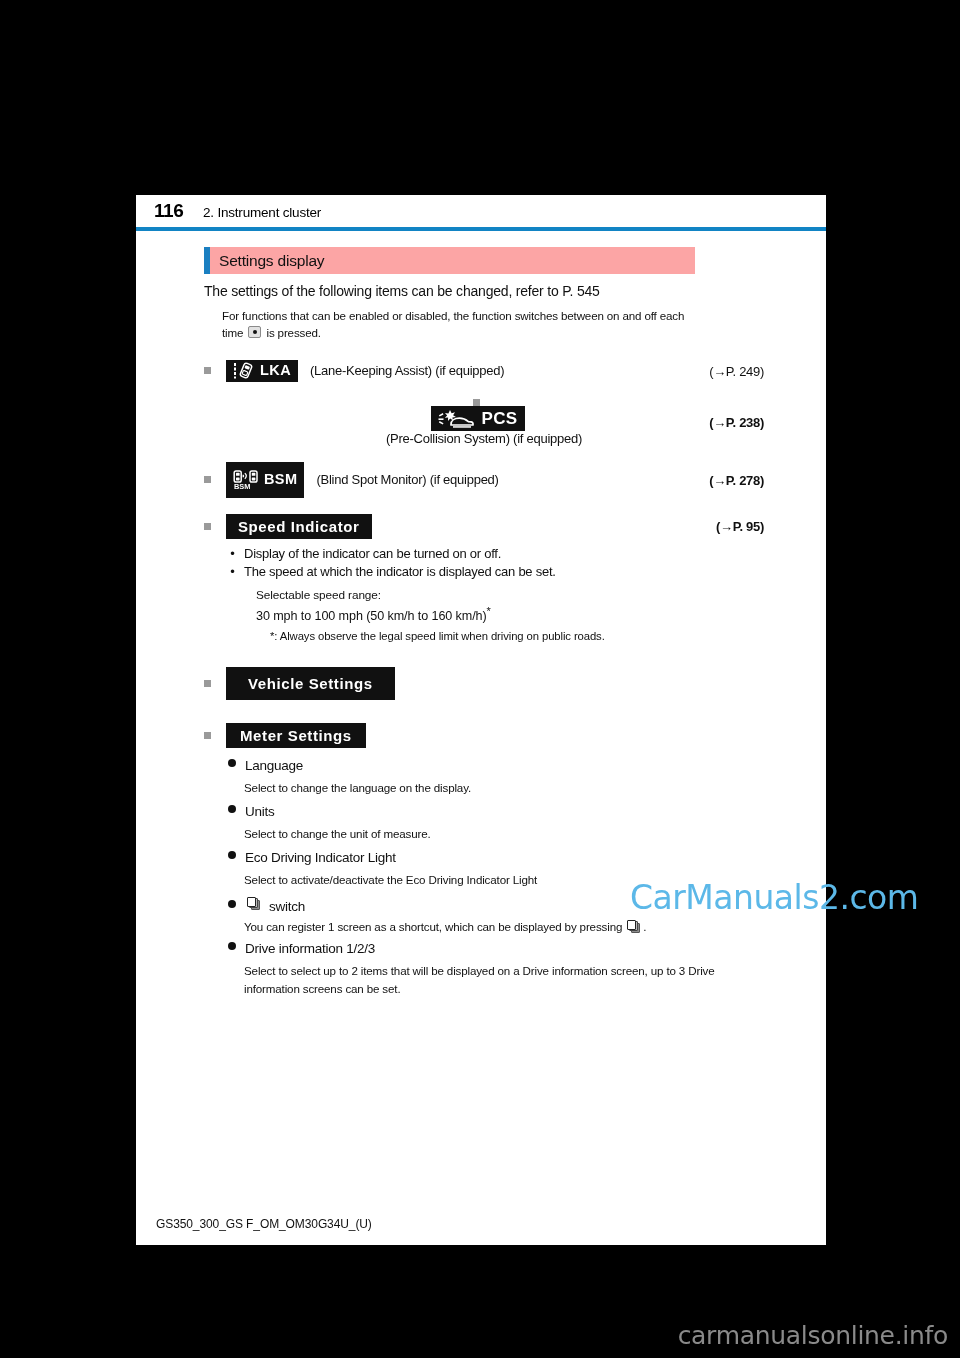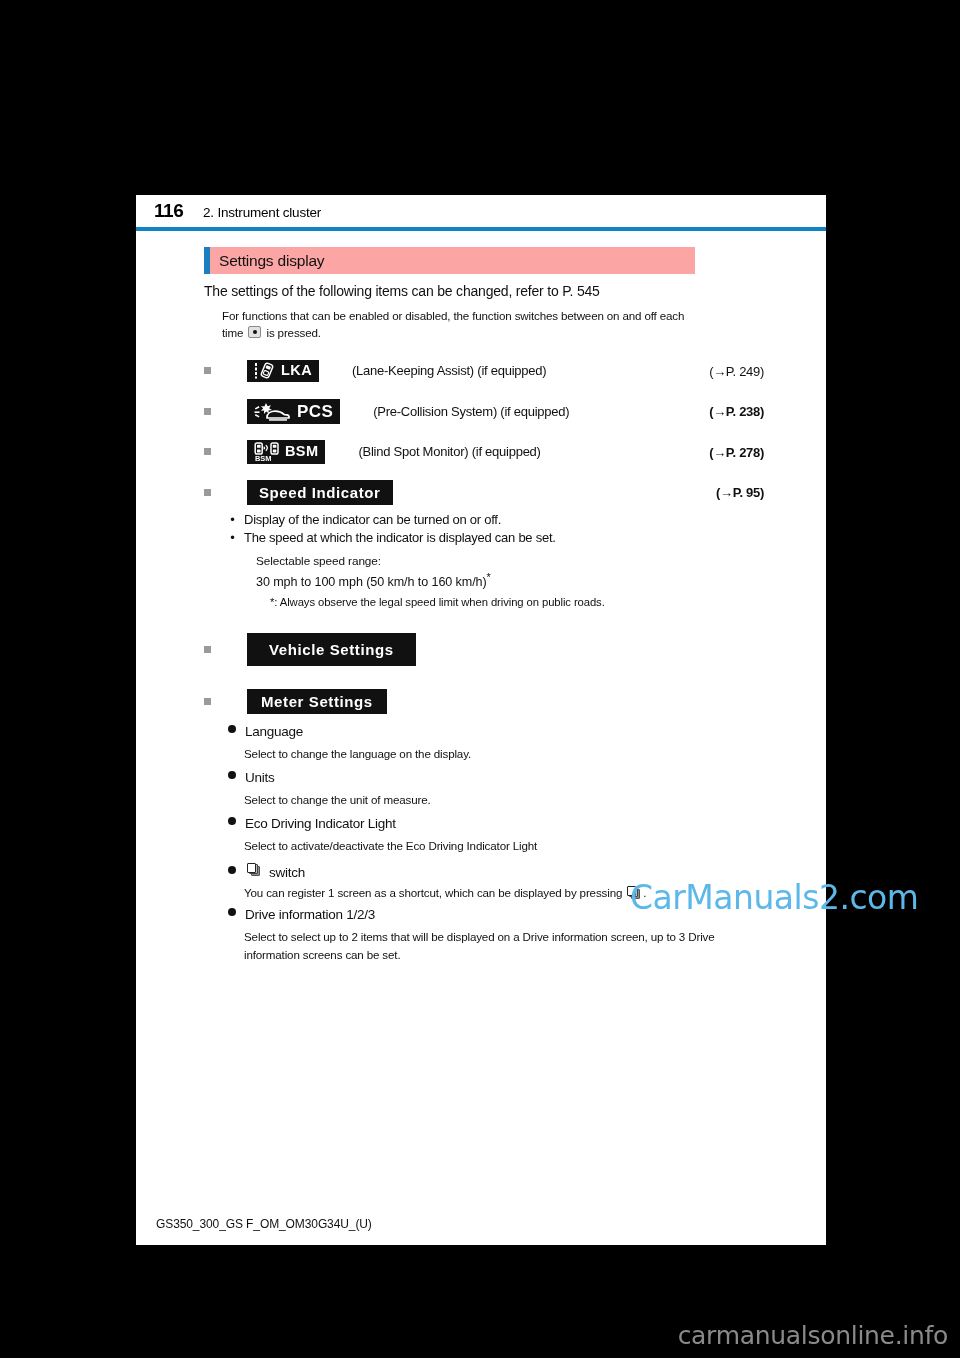--- a/index.html
+++ b/index.html
@@ -129,21 +129,20 @@
     background: #111;
   }
 
   
   .row {
     position: relative;
     display: flex;
     align-items: center;
     min-height: 24px;
     margin-bottom: 12px;
-    gap: 21px;
   }
   .sq-bullet {
     width: 7px;
     height: 7px;
     background: #9a9a9a;
     flex: 0 0 auto;
     margin-right: 15px;
   }
   .row-label {
     font-size: 13px;
@@ -344,21 +343,21 @@
               <rect x="10.6" y="9.2" width="4.8" height="4" rx="1" fill="none" stroke="#ffffff" stroke-width="1.1"></rect>
             </g>
           </svg>
         </span>
         <span class="badge-text" style="margin-left:5px;">LKA</span>
       </span>
       <span class="row-label">(Lane-Keeping Assist) (if equipped)</span>
       <span class="pageref">(→P. 249)</span>
     </div>
 
-    <div class="row" style="margin-bottom:16px;">
+    <div class="row" style="margin-bottom:16px;flex-direction:column;">
       <span class="sq-bullet"></span>
       <span class="badge" style="height:25px;">
         <span>
           <svg class="icon-svg" width="36" height="19" viewBox="0 0 36 19" aria-hidden="true">
             <g fill="#ffffff">
               <polygon points="12,1 13.6,4.3 17,3.2 15.1,6.2 18,8 14.4,8.4 15,11.6 12.2,9.6 10,12 10.1,8.6 6.8,8.8 9.2,6.4 7,4 10.4,4.6"></polygon>
               <rect x="1" y="5" width="4.4" height="1.6" transform="rotate(-28 3.2 5.8)"></rect>
               <rect x="0.5" y="9.4" width="5" height="1.6"></rect>
               <rect x="1" y="13" width="4.4" height="1.6" transform="rotate(28 3.2 13.8)"></rect>
             </g>
@@ -367,21 +366,21 @@
           </svg>
         </span>
         <span class="badge-text" style="margin-left:7px;font-size:17px;">PCS</span>
       </span>
       <span class="row-label">(Pre-Collision System) (if equipped)</span>
       <span class="pageref bold">(→P. 238)</span>
     </div>
 
     <div class="row" style="margin-bottom:16px;">
       <span class="sq-bullet"></span>
-      <span class="badge" style="height:24px;">
+      <span class="badge" style="height:36px;">
         <span>
           <svg class="icon-svg" width="26" height="20" viewBox="0 0 26 20" aria-hidden="true">
             <rect x="1.2" y="1" width="7" height="11" rx="1.8" fill="none" stroke="#ffffff" stroke-width="1.5"></rect>
             <rect x="3" y="2.8" width="3.6" height="3" rx="0.6" fill="#ffffff"></rect>
             <rect x="3" y="7.4" width="3.6" height="3" rx="0.6" fill="#ffffff"></rect>
             <g fill="#ffffff">
               <path d="M10.2 4.4 q2 1.6 0 3.2 l-0.9 -0.7 q1.1 -0.9 0 -1.8 z"></path>
               <path d="M12.3 2.8 q3.4 2.8 0 6.4 l-0.9 -0.8 q2.5 -2.5 0 -4.8 z"></path>
             </g>
             <rect x="17" y="1" width="7" height="11" rx="1.8" fill="none" stroke="#ffffff" stroke-width="1.5"></rect>

